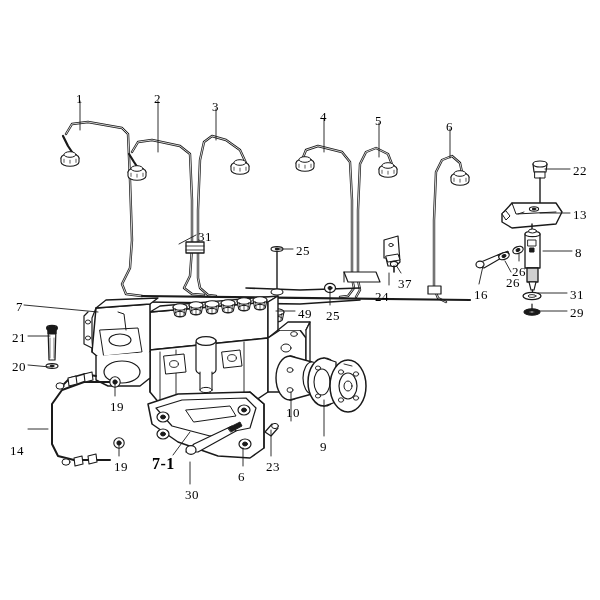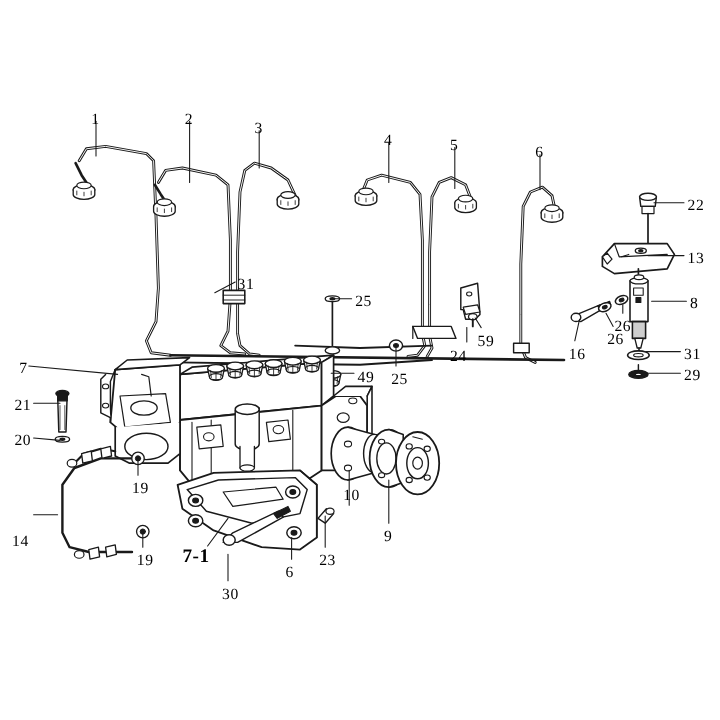--- a/index.html
+++ b/index.html
@@ -423,21 +423,21 @@
       <div class="callout-label" style="left: 575px; top: 246px;">8</div>
       <div class="callout-label" style="left: 570px; top: 288px;">31</div>
       <div class="callout-label" style="left: 570px; top: 306px;">29</div>
       <div class="callout-label" style="left: 474px; top: 288px;">16</div>
       <div class="callout-label" style="left: 506px; top: 276px;">26</div>
       <div class="callout-label" style="left: 512px; top: 265px;">26</div>
       <div class="callout-label" style="left: 198px; top: 230px;">31</div>
       <div class="callout-label" style="left: 296px; top: 244px;">25</div>
       <div class="callout-label" style="left: 326px; top: 309px;">25</div>
       <div class="callout-label" style="left: 298px; top: 307px;">49</div>
-      <div class="callout-label" style="left: 398px; top: 277px;">59</div>
+      <div class="callout-label" style="left: 398px; top: 277px;">37</div>
       <div class="callout-label" style="left: 361px; top: 290px; margin-left: 14px;">24</div>
       <div class="callout-label" style="left: 16px; top: 300px;">7</div>
       <div class="callout-label" style="left: 12px; top: 331px;">21</div>
       <div class="callout-label" style="left: 12px; top: 360px; text-align: right;">20</div>
       <div class="callout-label" style="left: 110px; top: 400px;">19</div>
       <div class="callout-label" style="left: 10px; top: 424px; margin-top: 20px;">14</div>
       <div class="callout-label" style="left: 114px; top: 460px;">19</div>
       <div class="callout-label bold" style="left: 152px; top: 456px;">7-1</div>
       <div class="callout-label" style="left: 185px; top: 488px;">30</div>
       <div class="callout-label" style="left: 238px; top: 470px;">6</div>

